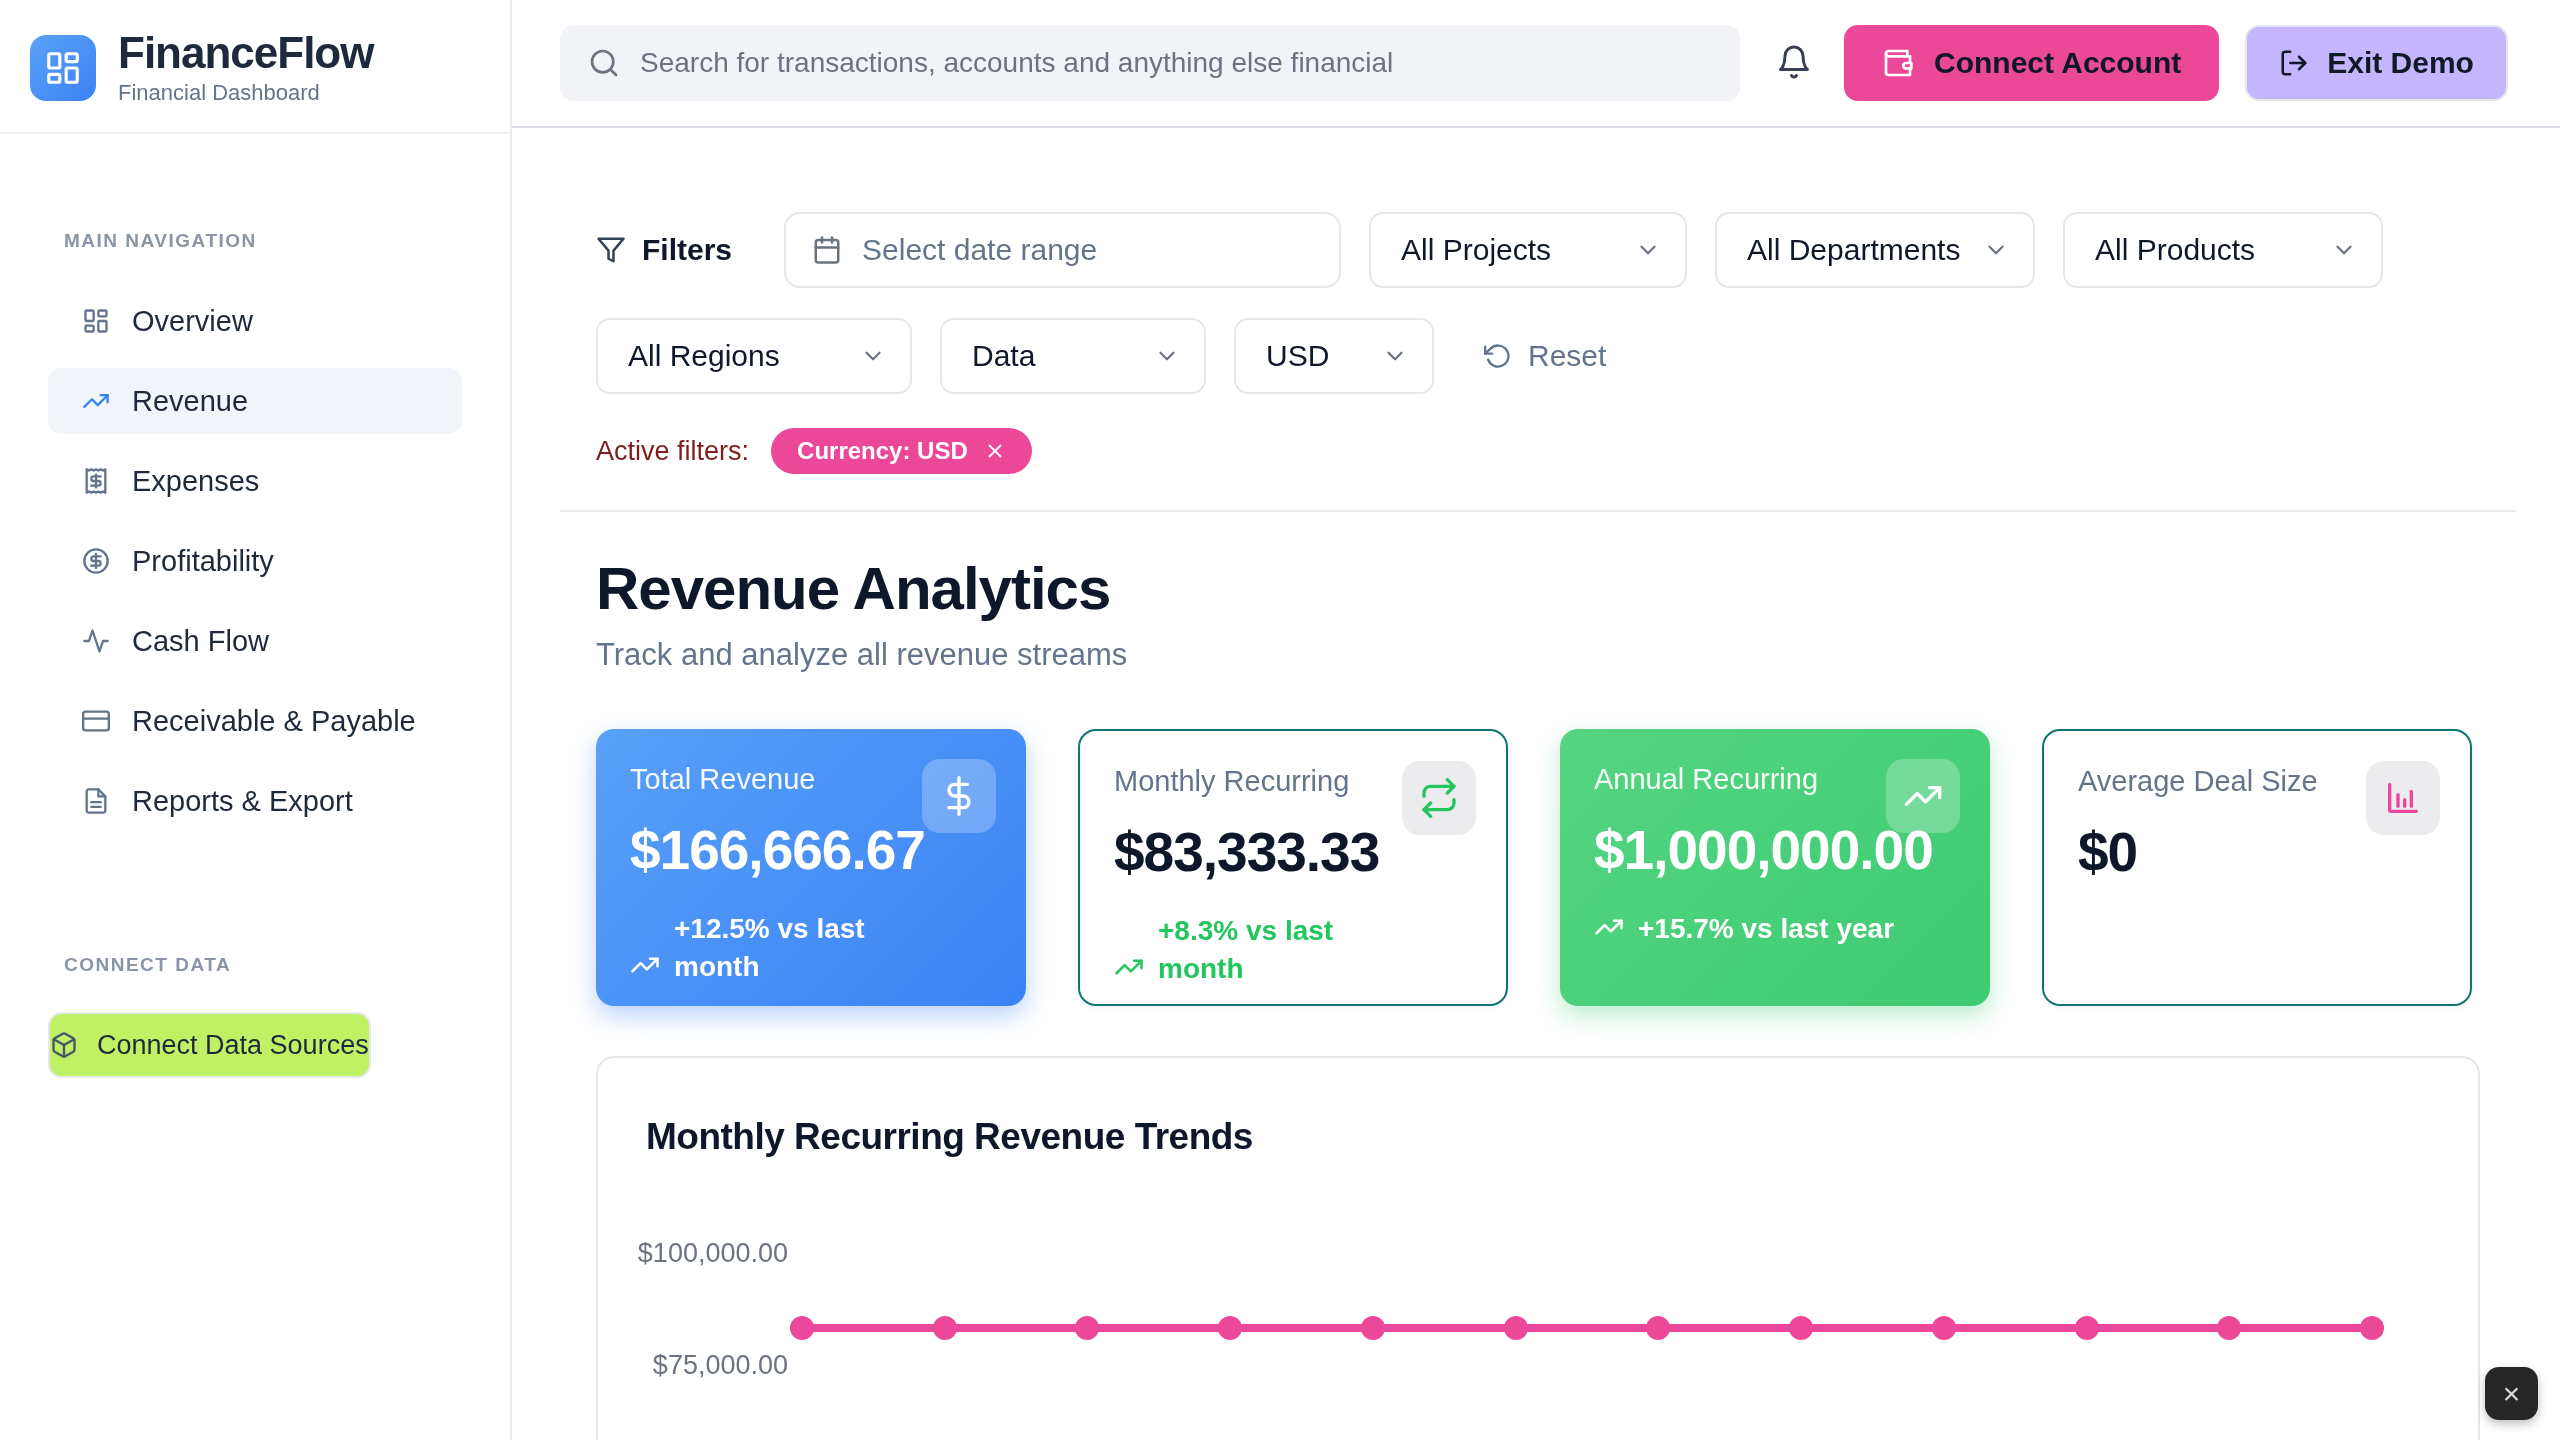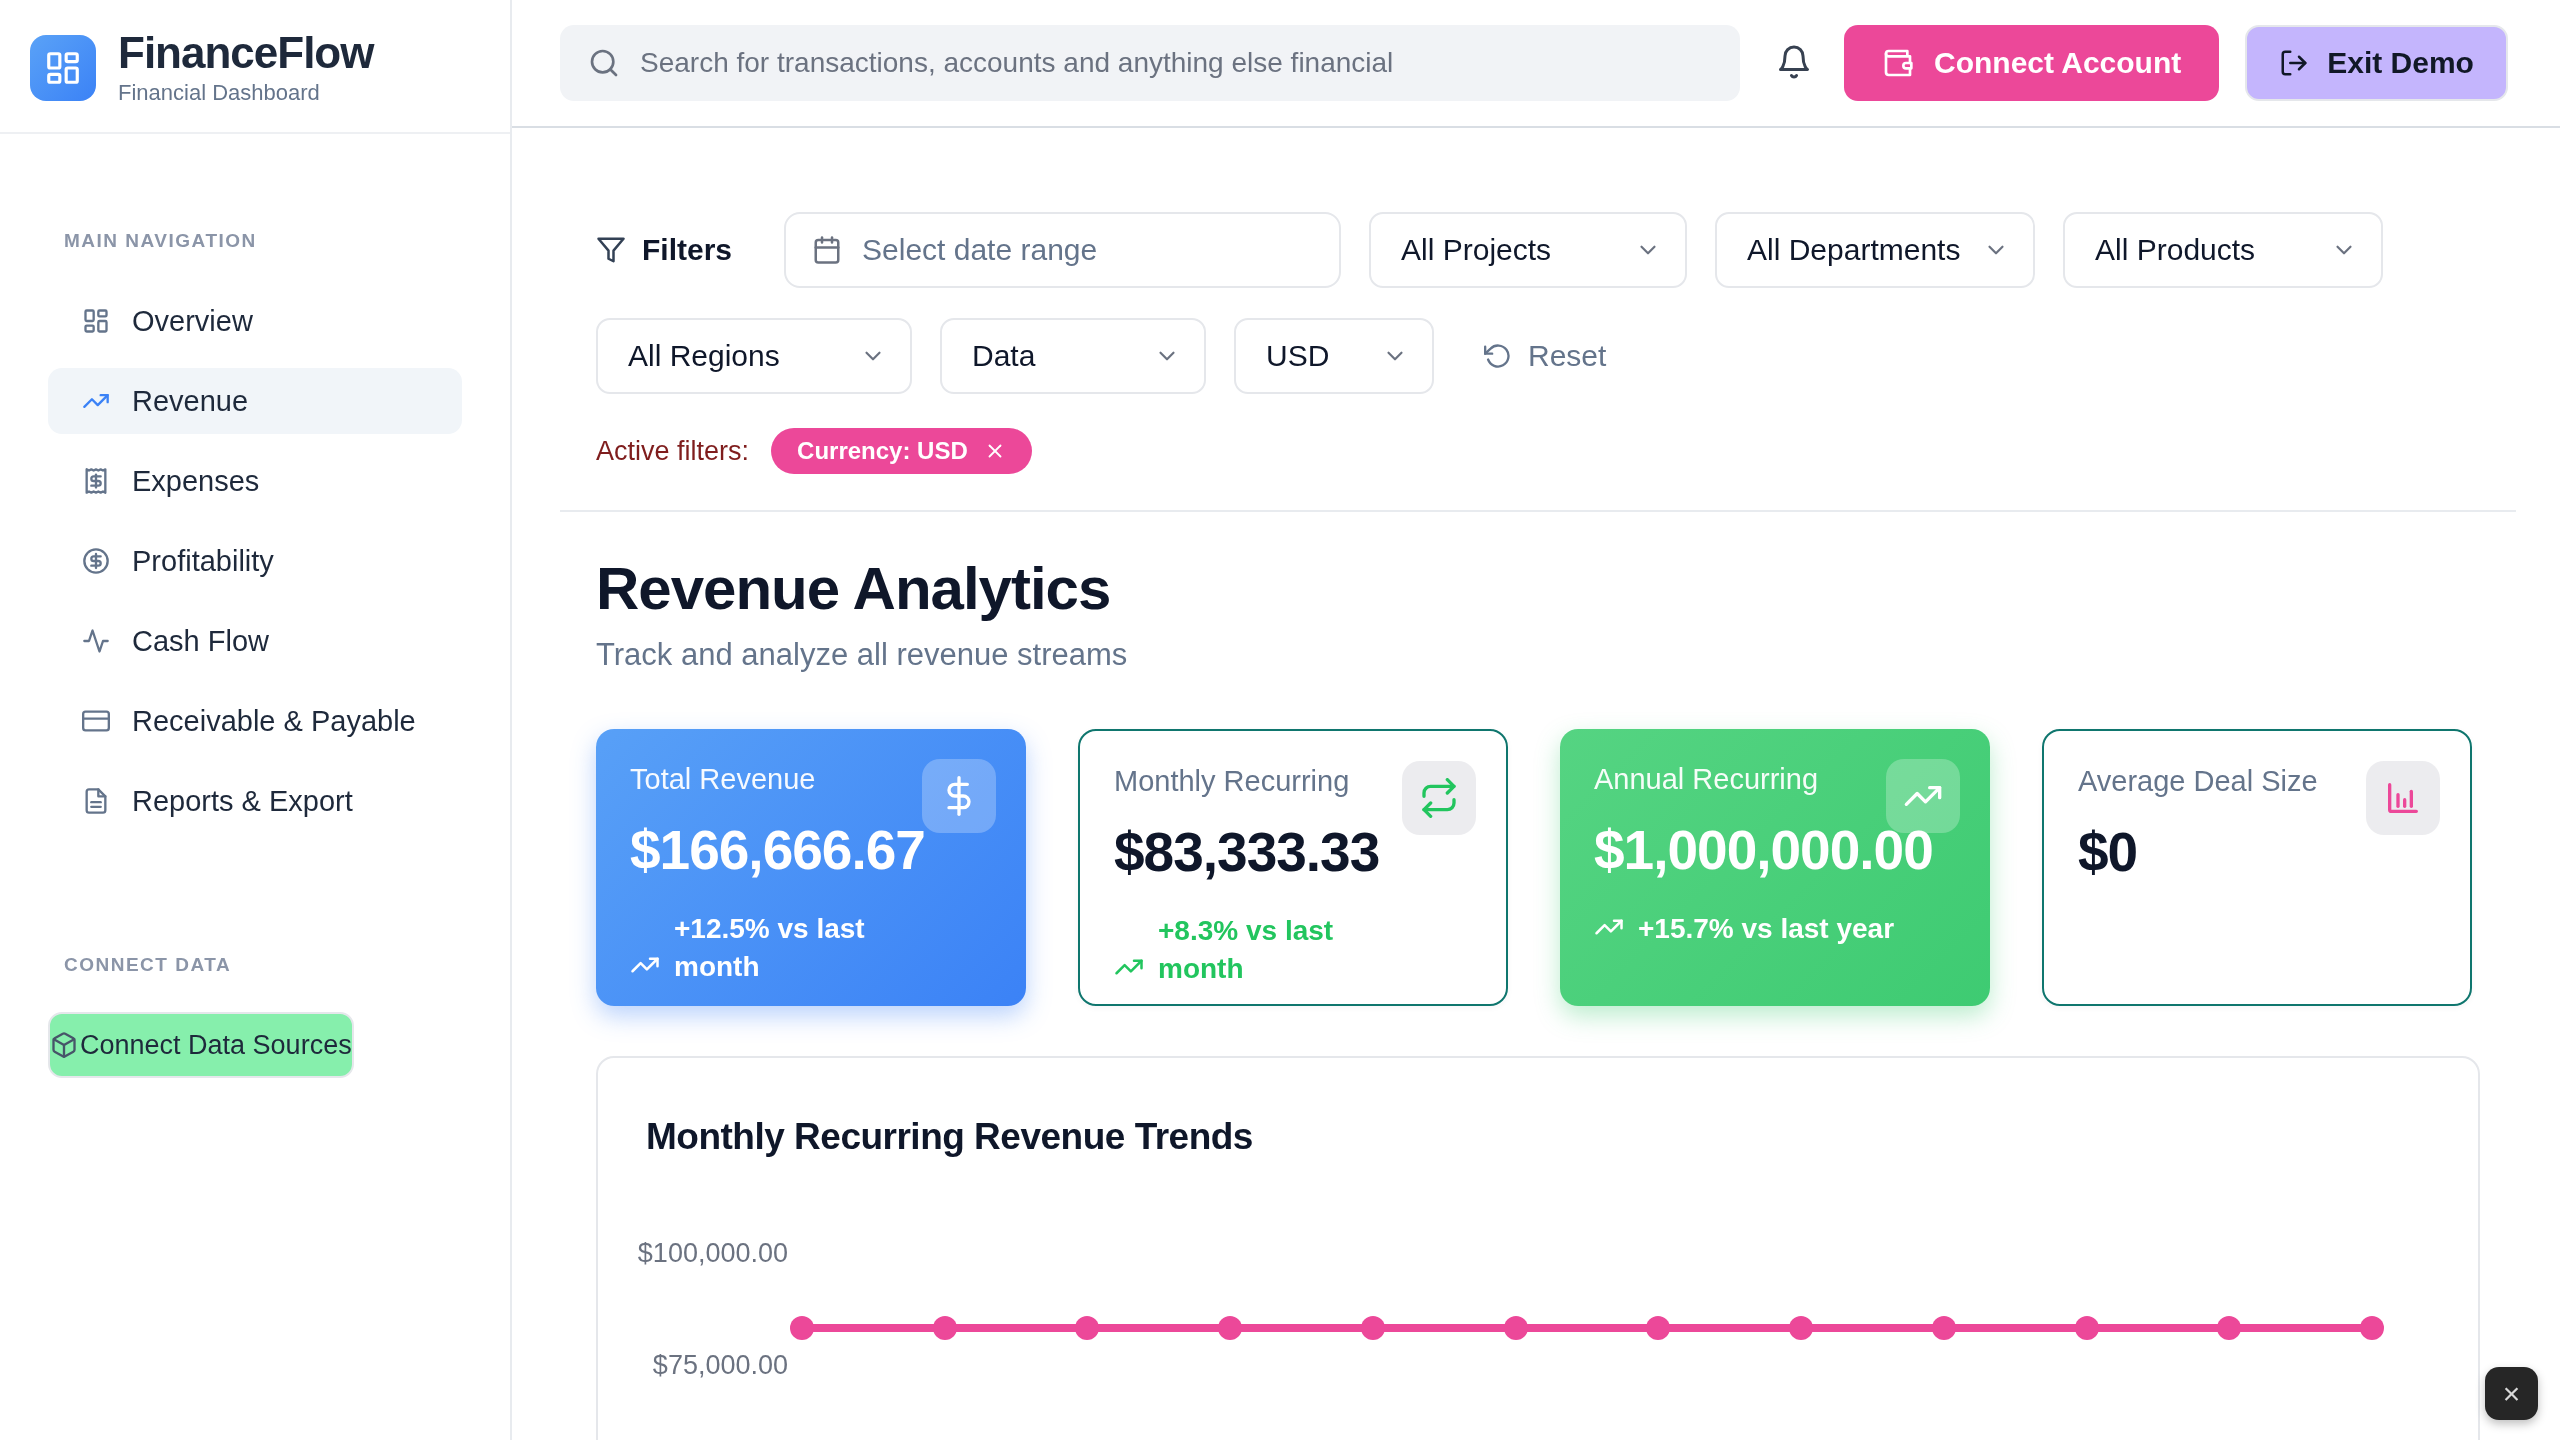--- a/index.html
+++ b/index.html
@@ -20,42 +20,42 @@
     padding:0 0 0 64px; margin-top:96px; }
   .nav-list { margin-top:36px; padding:0 48px; }
   .nav-item { display:flex; align-items:center; gap:22px; height:66px; margin-bottom:14px;
     border-radius:14px; padding:0 0 0 34px; cursor:pointer; }
   .nav-item svg { width:28px; height:28px; color:#64748b; flex:0 0 auto; }
   .nav-item span.lbl { font-size:29px; font-weight:500; color:#1e293b; }
   .nav-item.active { background:#f1f5f9; }
   .nav-item.active svg { color:#3b82f6; }
   .connect-label { font-size:19px; font-weight:700; letter-spacing:1.5px; color:#8b95a8;
     padding-left:64px; margin-top:120px; }
-  .connect-btn { display:flex; align-items:center; justify-content:center; gap:2px;
+  .connect-btn { display:flex; align-items:center; justify-content:center; gap:19px;
     margin:36px 48px 0 48px; height:66px; border:2px solid #e5e7eb; border-radius:14px;
-    background:#86efac; cursor:pointer; }
+    background:#bef264; cursor:pointer; }
   .connect-btn svg { width:28px; height:28px; color:#475569; }
   .connect-btn span { font-size:27px; font-weight:500; color:#1e293b; }
 
   
   .main { position:absolute; left:512px; top:0; width:2048px; height:1440px; }
   .topbar { height:128px; border-bottom:2px solid #d9dee4; display:flex; align-items:center;
     padding:0 48px; background:#fff; }
   .search-box { width:1180px; height:76px; background:#f1f3f6; border-radius:14px;
     display:flex; align-items:center; gap:20px; padding:0 28px; }
   .search-box svg { width:32px; height:32px; color:#6b7280; flex:0 0 auto; }
   .search-box input { border:none; outline:none; background:transparent; width:100%;
     font-size:28px; color:#334155; font-family:"Liberation Sans",sans-serif; }
   .search-box input::placeholder { color:#6b7280; }
   .bell-btn { margin-left:36px; background:none; border:none; cursor:pointer; color:#374151; }
   .bell-btn svg { width:36px; height:36px; }
   .connect-account-btn { margin-left:32px; height:76px; padding:0 38px; border:none; cursor:pointer;
     background:#ec4899; border-radius:14px; display:flex; align-items:center; gap:20px; }
   .connect-account-btn svg { width:32px; height:32px; color:#fff; }
-  .connect-account-btn span { color:#ffffff; font-size:30px; font-weight:700; }
+  .connect-account-btn span { color:#0f172a; font-size:30px; font-weight:700; }
   .exit-demo-btn { margin-left:26px; height:76px; padding:0 32px; cursor:pointer; background:#c4b5fd;
     border:2px solid #e5e7eb; border-radius:14px; display:flex; align-items:center; gap:18px; }
   .exit-demo-btn svg { width:30px; height:30px; color:#111827; }
   .exit-demo-btn span { font-size:30px; font-weight:700; color:#111827; }
 
   .content { padding:84px 44px 0 48px; }
   .inset { margin-left:36px; }
 
   .filters-row { display:flex; align-items:center; gap:28px; }
   .filters-title { display:flex; align-items:center; gap:16px; margin-right:24px; }

